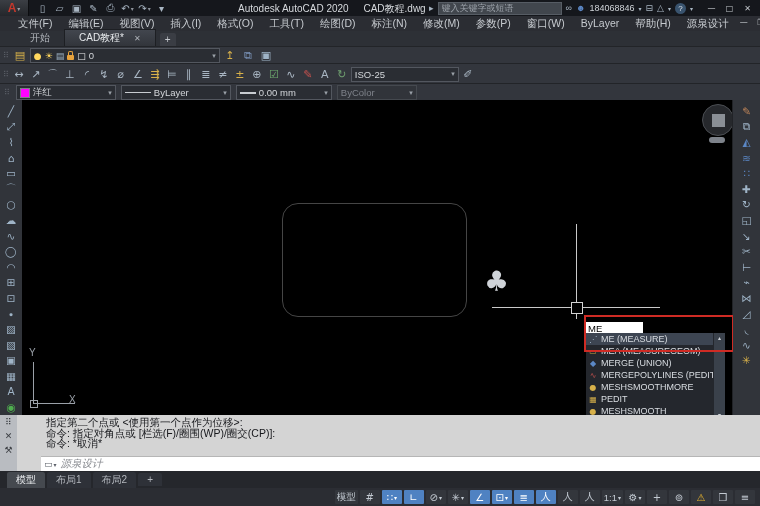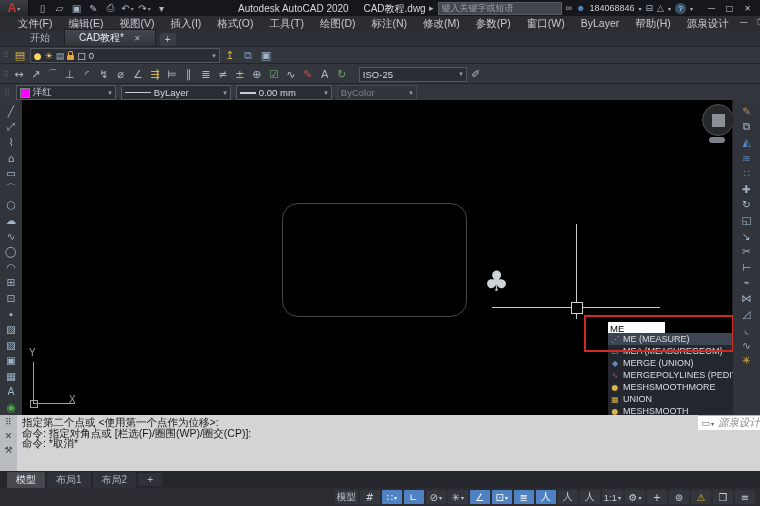--- a/index.html
+++ b/index.html
@@ -50,21 +50,21 @@
   .grip{color:#5a5e66;font-size:8px;margin-right:1px;}
   .trow .tbtn{height:15px;min-width:16px;font-size:11px;}
   .combo{display:flex;align-items:center;background:#2a2d33;border:1px solid #53575f;height:13px;
     font-size:9.5px;color:#d4d7db;padding:0 3px;gap:3px;white-space:nowrap;}
   .combo .dd{margin-left:auto;font-size:7px;color:#9aa0a8;}
   .layer-combo{width:182px;}
   .layer-combo .g{font-size:9px;}
   .mini-lock{display:inline-block;width:7px;height:5px;background:#e8a33d;border-radius:1px;position:relative;top:1px;}
   .mini-lock::before{content:"";position:absolute;left:1px;top:-4px;width:3px;height:4px;border:1px solid #e8a33d;
     border-bottom:none;border-radius:2px 2px 0 0;}
-  .iso-combo{width:100px;margin-left:8px;}
+  .iso-combo{width:100px;margin-left:0;}
   .swatch{width:8px;height:8px;border:1px solid #7c8087;display:inline-block;}
   .lt-sample{width:26px;height:1px;background:#c8ccd1;display:inline-block;}
   .lw-sample{width:16px;height:2px;background:#c8ccd1;display:inline-block;}
   .combo.disabled{color:#7e828a;background:#31343a;border-color:#45494f;gap:12px;}
   
   .workspace{position:absolute;top:100px;left:0;right:0;height:315px;background:#2a2c31;}
   .sidebar{position:absolute;top:0;bottom:0;display:flex;flex-direction:column;align-items:center;background:#31343a;padding-top:3px;}
   .draw-tb{left:0;width:22px;border-right:1px solid #212327;}
   .modify-tb{right:0;width:27px;border-left:1px solid #212327;}
   .sidebar .tbtn{height:15.6px;width:19px;font-size:10.5px;color:#9fb4c7;}
@@ -78,36 +78,36 @@
   .ucs-v{position:absolute;left:11px;top:262px;width:1px;height:42px;background:#9aa0a8;}
   .ucs-h{position:absolute;left:11px;top:303px;width:42px;height:1px;background:#9aa0a8;}
   .ucs-o{position:absolute;left:8px;top:300px;width:6px;height:6px;border:1px solid #9aa0a8;}
   .ucs-lab{position:absolute;color:#9aa0a8;font-size:10px;}
   
   .vcube{position:absolute;left:680px;top:4px;width:30px;height:30px;border:1px solid #4a4d52;border-radius:50%;
     background:rgba(45,47,52,.85);display:flex;align-items:center;justify-content:center;}
   .vcube-sq{width:13px;height:13px;background:#8a8f95;}
   .vcube-pill{position:absolute;left:687px;top:37px;width:16px;height:6px;background:#7d828a;border-radius:3px;}
   
-  .popup{position:absolute;left:586px;top:218px;width:139px;z-index:20;}
+  .popup{position:absolute;left:564px;top:218px;width:139px;z-index:20;}
   .pp-input-row{height:15px;}
   .pp-input{width:53px;height:13px;background:#fff;color:#000;border:none;font-size:9.5px;padding:0 2px;
     font-family:"Liberation Sans",sans-serif;}
   .pp-list{position:relative;background:#24272d;}
   .pp-row{display:flex;align-items:center;height:12px;gap:3px;padding:0 12px 0 2px;font-size:9px;color:#d9dde2;white-space:nowrap;}
   .pp-row.on{background:#3d4552;}
   .pp-row .g{width:10px;font-size:8px;text-align:center;flex:none;}
   .pp-scroll{position:absolute;right:0;top:15px;height:84px;width:11px;background:#3a414b;border-left:1px solid #24272d;
     display:flex;flex-direction:column;justify-content:space-between;align-items:center;font-size:6px;color:#cdd2d8;padding:1px 0;}
   .redbox{position:absolute;left:562px;top:215px;width:146px;height:33px;border:2px solid #cf2b24;z-index:30;pointer-events:none;}
   
   .cmd{position:absolute;top:415px;left:0;right:0;height:56px;background:#d4d4d4;display:flex;}
   .cmd-strip{width:17px;background:#b9bcc1;display:flex;flex-direction:column;align-items:center;gap:4px;
     padding-top:2px;color:#3c3f44;font-size:9px;}
-  .cmd-main{flex:1;display:flex;min-width:0;}
+  .cmd-main{flex:1;display:flex;flex-direction:column;min-width:0;margin-left:24px;}
   .cmd-lines{flex:1;padding:2px 5px 0 5px;}
   .cmd-line{font-size:10.5px;line-height:10.5px;color:#17181c;white-space:pre;}
   .cmd-input{height:14px;background:#fff;border-top:1px solid #b6b6b6;display:flex;align-items:center;gap:4px;
     padding-left:3px;font-size:10.5px;}
   .cmd-ico{color:#5b6068;font-size:9px;display:flex;gap:1px;align-items:center;}
   .cmd-ph{color:#8b8e93;font-style:italic;}
   
   .ltabs{position:absolute;top:471px;left:0;right:0;height:17px;background:#25272c;display:flex;align-items:center;
     padding-left:7px;font-size:10px;gap:2px;}
   .lt{padding:1px 9px;color:#b3b7bd;background:#2e3138;border-radius:2px 2px 0 0;}
@@ -451,21 +451,21 @@
             <div class="pp-row">
               <span class="g" style="color: rgb(192, 80, 77);">∿</span>
               <span class="t">MERGEPOLYLINES (PEDIT)</span>
             </div>
             <div class="pp-row">
               <span class="g" style="color: rgb(216, 177, 74);">●</span>
               <span class="t">MESHSMOOTHMORE</span>
             </div>
             <div class="pp-row">
               <span class="g" style="color: rgb(216, 177, 74);">▦</span>
-              <span class="t">UNION</span>
+              <span class="t">PEDIT</span>
             </div>
             <div class="pp-row">
               <span class="g" style="color: rgb(216, 177, 74);">●</span>
               <span class="t">MESHSMOOTH</span>
             </div>
           </div>
         <div class="pp-scroll">
           <span>▴</span>
           <span>▾</span>
         </div>

